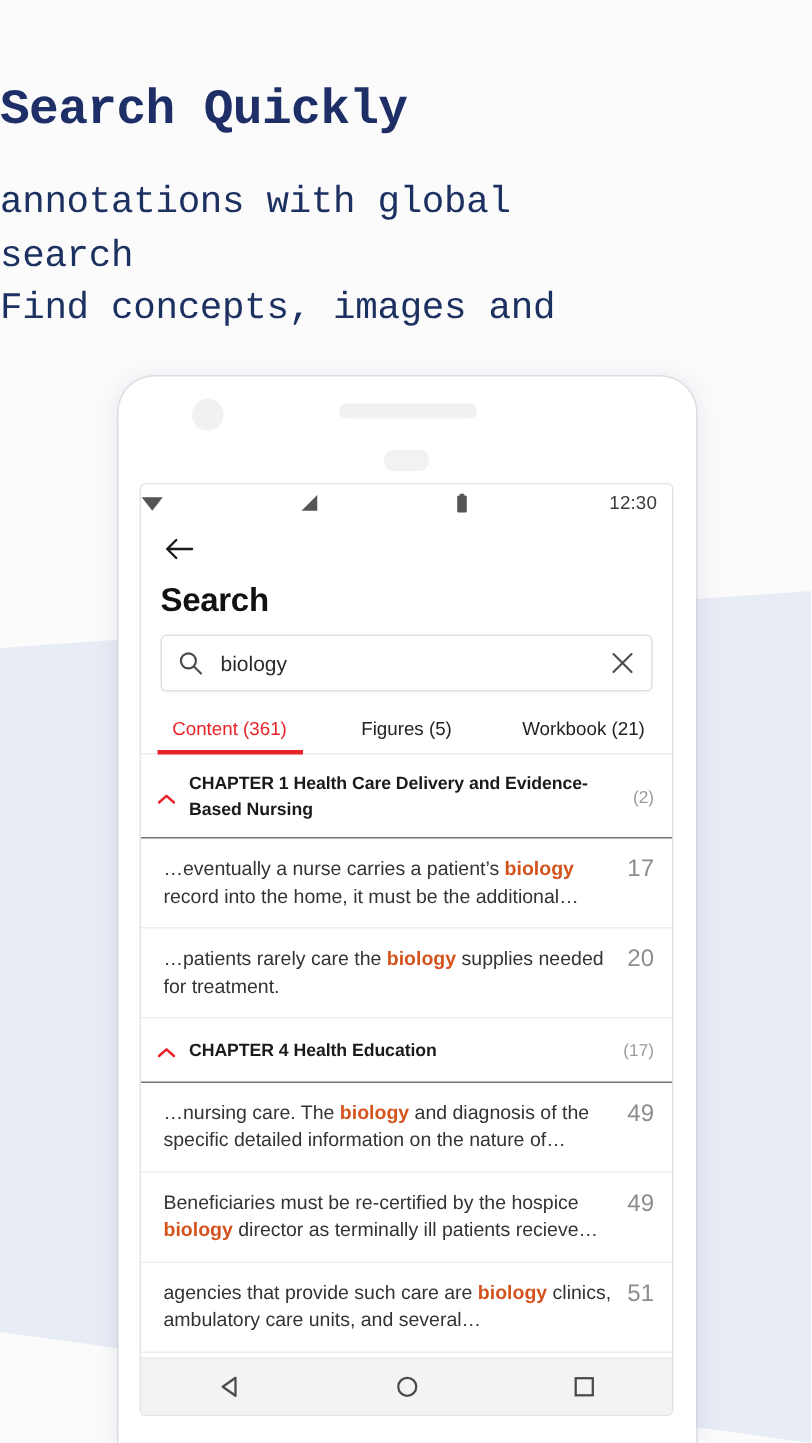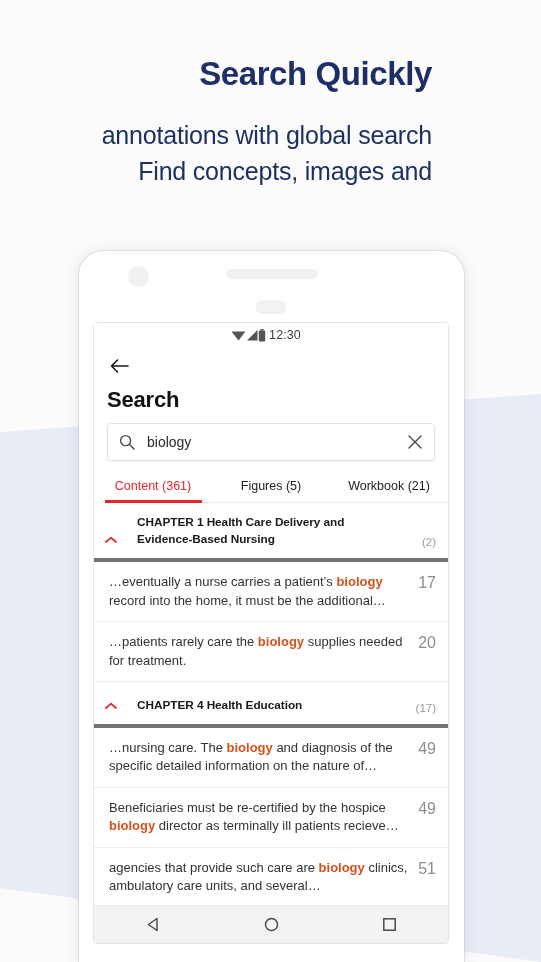--- a/index.html
+++ b/index.html
@@ -12,21 +12,21 @@
   #page { position:relative; width:541px; height:962px; background:#fbfbfc; }
 
   
   .band {
     position:absolute; left:0; top:0; width:541px; height:962px;
     z-index:0; pointer-events:none;
   }
   .band svg { display:block; }
 
   
-  .headings { position:absolute; left:0; top:0; width:432px; z-index:2; text-align:right; }
+  .headings { position:absolute; left:0; top:0; width:432px; z-index:2; text-align:left;font-family:Liberation Mono, monospace; }
   .title {
     margin-top:55px;
     font-size:33px; font-weight:bold; color:#1d2f66;
     letter-spacing:-0.4px;
   }
   .subtitle {
     margin-top:25px;
     font-size:25px; font-weight:normal; color:#1d3161;
     line-height:1.42; letter-spacing:-0.2px;
   }
@@ -65,21 +65,21 @@
     border:1px solid #e3e4e6;
     border-radius:4px;
     z-index:5;
     display:flex; flex-direction:column;
     overflow:hidden;
   }
 
   
   .statusbar {
     height:24px; flex:0 0 24px;
-    display:flex; align-items:center; justify-content:center;
+    display:flex; align-items:center; justify-content:space-between;
     padding-right:10px; gap:0;
     background:#fff;
   }
   .statusbar svg { display:block; }
   .clock { font-size:12.5px; color:#3c3c3c; margin-left:3px; letter-spacing:0.1px; }
 
   
   .appbar { flex:0 0 auto; padding:8px 13px 0 13px; background:#fff; }
   .backbtn { width:26px; height:26px; display:flex; align-items:center; justify-content:center; }
   .screen-title {
@@ -113,23 +113,23 @@
   .tab.active { color:#e8242a; }
   .tab-underline {
     position:absolute; left:3%; bottom:-1px;
     width:27.5%; height:3px; background:#e8242a;
   }
 
   
   .results { flex:1; overflow:hidden; background:#fff; }
 
   .chapter {
-    display:flex; align-items:flex-end; gap:20px;
+    display:flex; align-items:center; gap:9px;
     padding:11px 12px 10px 11px;
-    border-bottom:4px solid #737373;
+    border-bottom:1px solid #737373;
   }
   .chev { flex:0 0 12px; padding-top:3px; }
   .chapter-title {
     flex:1; font-size:11.8px; font-weight:bold; color:#1a1a1a;
     line-height:1.45; letter-spacing:-0.05px;
   }
   .chapter-count { flex:0 0 auto; font-size:11.5px; color:#9a9a9a; padding-top:1px; }
 
   .result {
     display:flex; align-items:flex-start; gap:8px;

